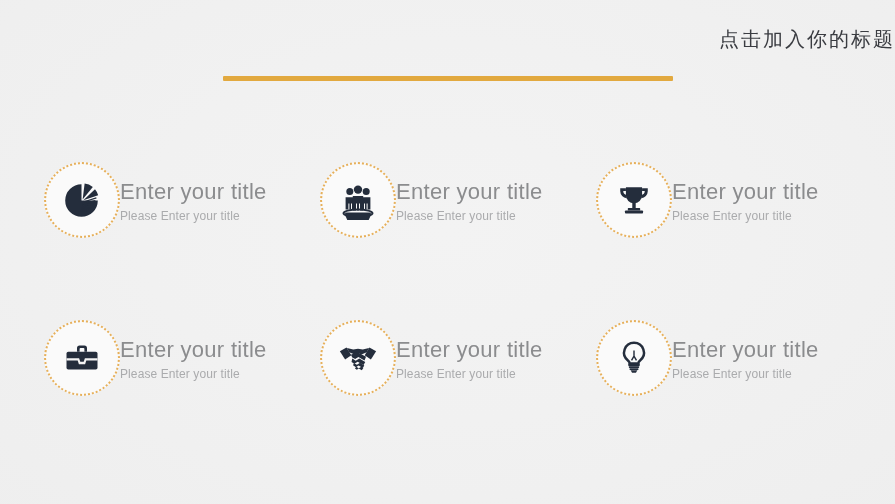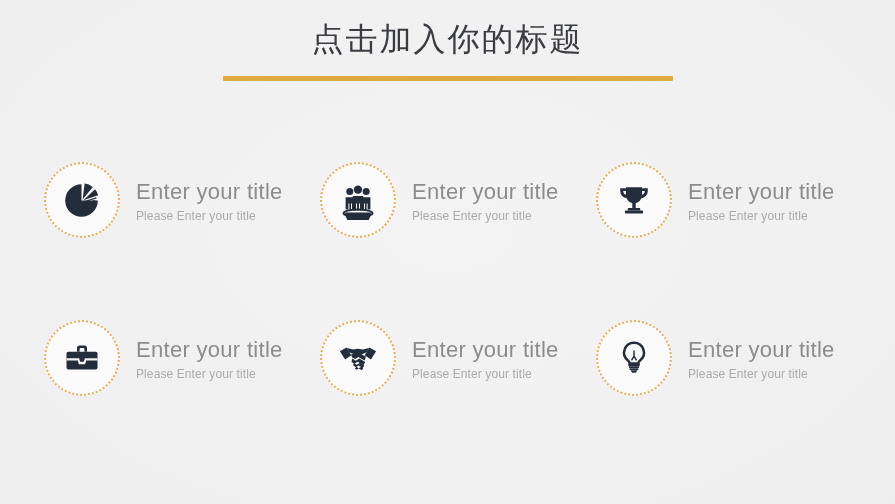--- a/index.html
+++ b/index.html
@@ -27,26 +27,27 @@
 
   
   #title-block {
     position: absolute;
     left: 0;
     top: 22px;
     width: 895px;
     text-align: center;
   }
   #page-title {
-    font-size: 32px;
+    font-size: 20px;
     line-height: 34px;
     color: #3a3c41;
     letter-spacing: 2px;
     font-weight: 400;
     font-family: "DejaVu Sans", "Liberation Sans", sans-serif;
+    text-align: right;
   }
   #title-rule {
     width: 450px;
     height: 5px;
     background: #e2a93f;
     margin: 20px auto 0 auto;
     border-radius: 1px;
   }
 
   
@@ -56,21 +57,20 @@
     top: 150px;
     width: 830px;
     display: grid;
     grid-template-columns: repeat(3, 276px);
     grid-template-rows: 158px 158px;
   }
 
   .feature-item {
     display: flex;
     align-items: center;
-    gap: 16px;
     height: 100px;
   }
 
   .icon-circle {
     flex: 0 0 auto;
     width: 76px;
     height: 76px;
     border-radius: 50%;
     border: 2px dotted #e7b05a;
     background: #fafafa;

